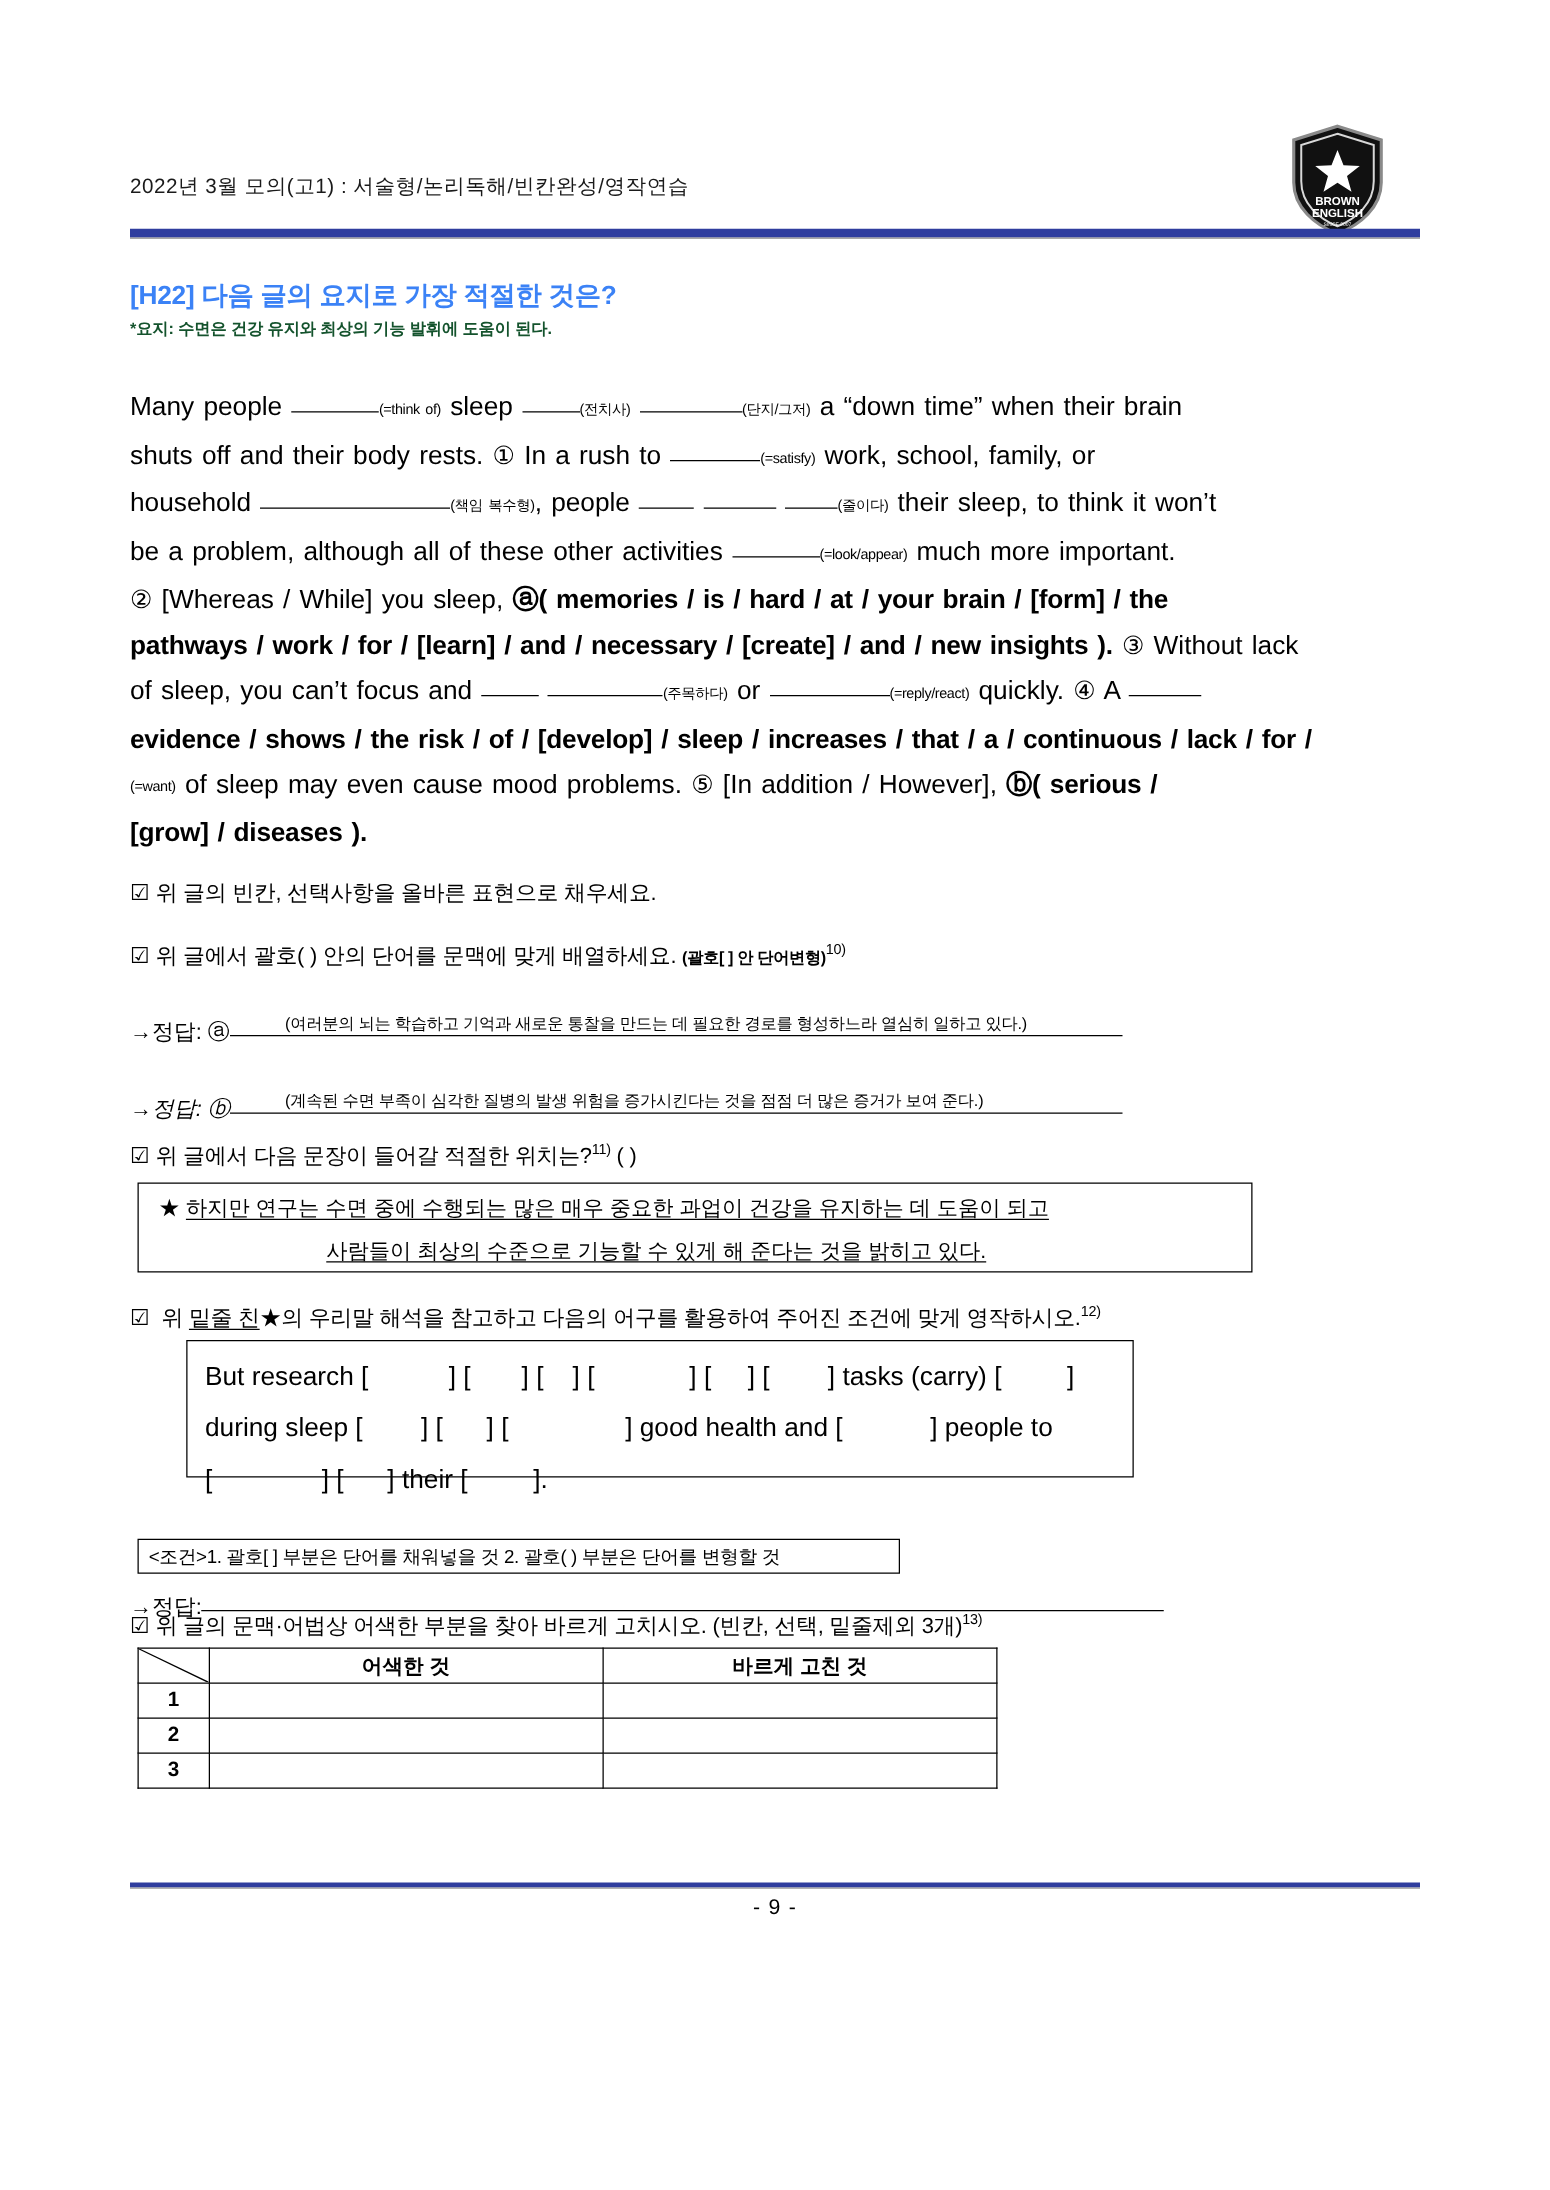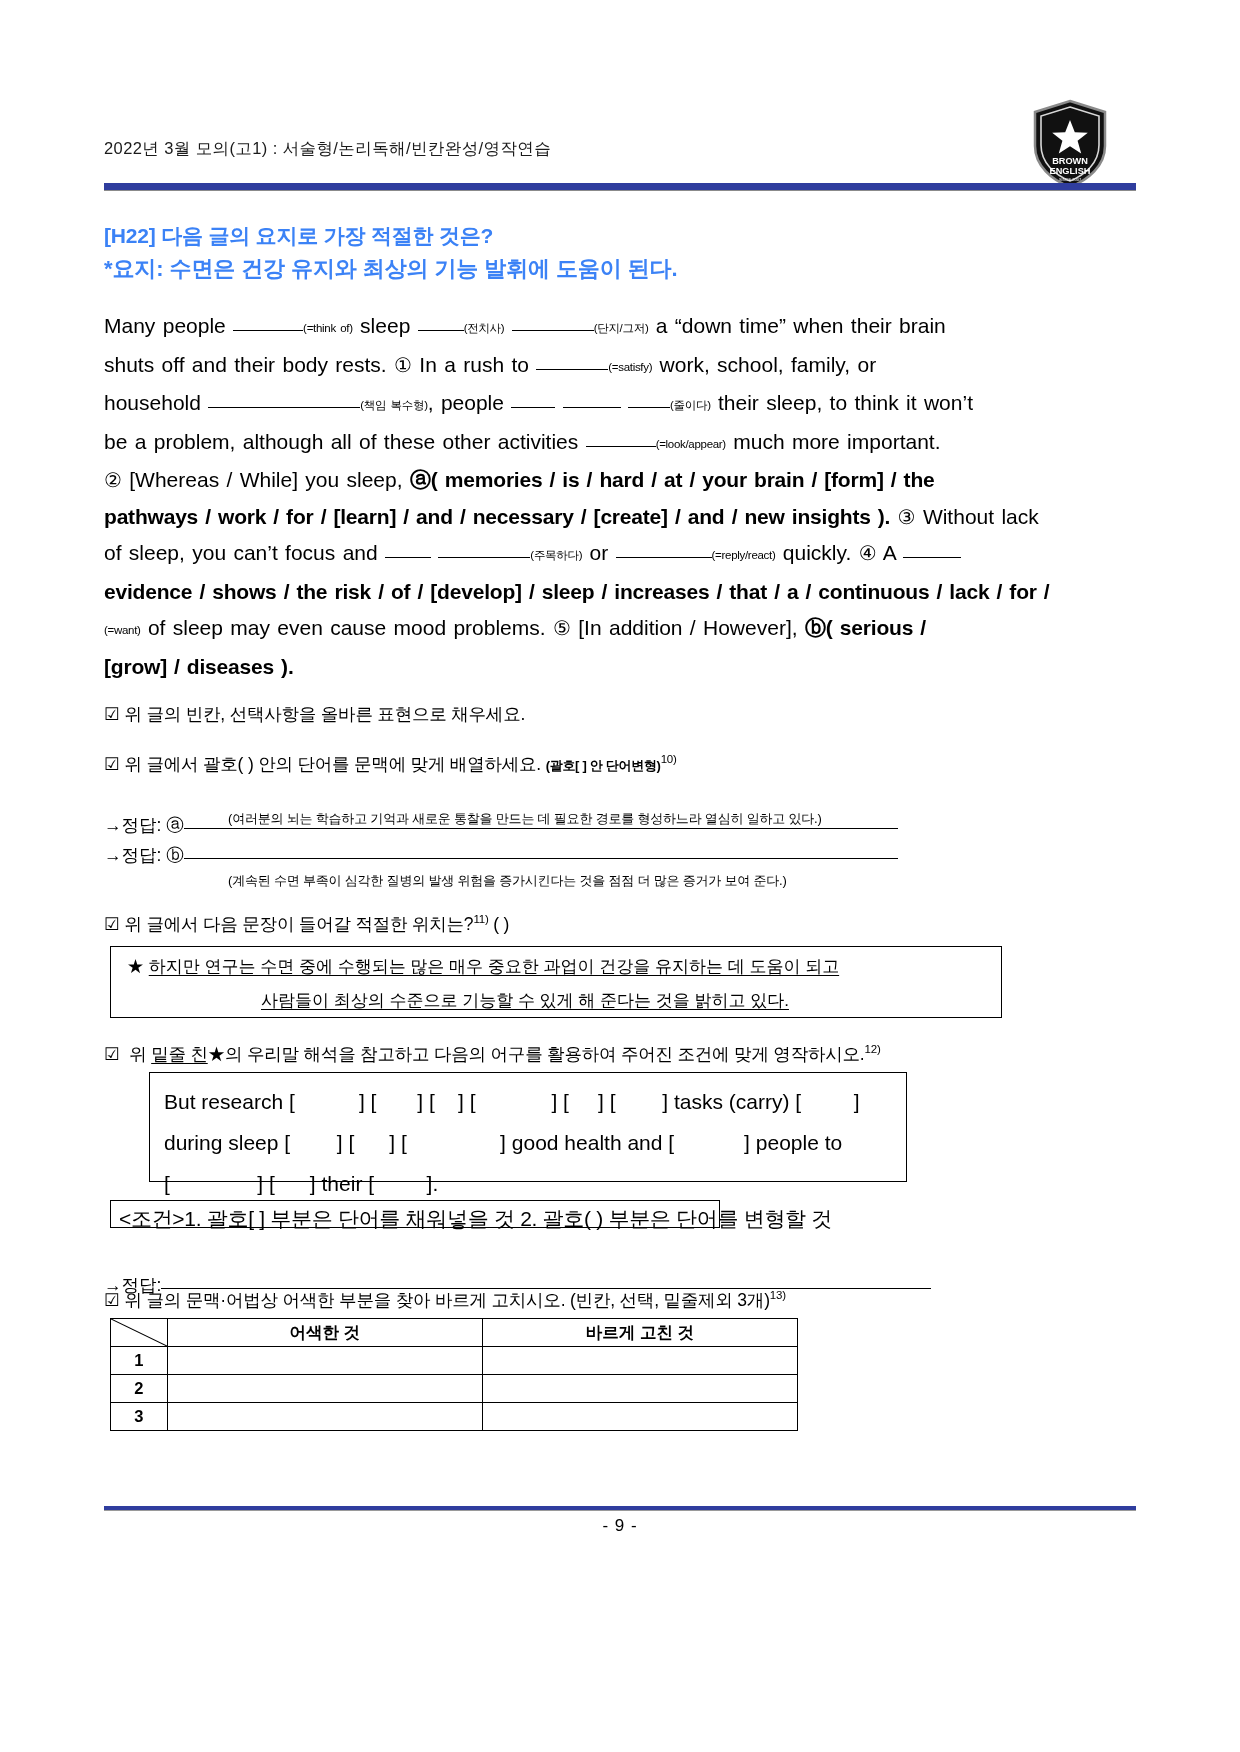--- a/index.html
+++ b/index.html
@@ -66,23 +66,23 @@
     top: 222px;
     font-size: 21px;
     font-weight: bold;
     letter-spacing: -0.2px;
     color: #3b82f6;
   }
   .q-sub {
     position: absolute;
     left: 104px;
     top: 254px;
-    font-size: 22px;
+    font-size: 13px;
     font-weight: bold;
-    color: #3b82f6;
+    color: #14532d;
     letter-spacing: -0.1px;
   }
 
   
   .passage {
     position: absolute;
     left: 104px;
     top: 308px;
     width: 904px;
     font-size: 21px;
@@ -194,24 +194,25 @@
     font-size: 21px;
     line-height: 41px;
     padding: 8px 14px 10px 14px;
     margin-left: 39px;
   }
   .compbox .cl { white-space: pre; display: block; }
   .cond {
     position: absolute;
     border: 1.3px solid #000;
     box-sizing: border-box;
-    font-size: 21px;
+    font-size: 15px;
     padding: 4px 8px;
     white-space: nowrap;
     letter-spacing: -0.3px;
+    margin-top: 31px;
   }
 
   
   table.fix {
     position: absolute;
     border-collapse: collapse;
     font-size: 16.5px;
   }
   table.fix td, table.fix th {
     border: 1.1px solid #000;
@@ -374,21 +375,21 @@
     <span class="cbox">☑</span><span>위 글에서 괄호( ) 안의 단어를 문맥에 맞게 배열하세요.</span>
     <span class="smallnote">(괄호[ ] 안 단어변형)</span><span class="sup">10)</span>
   </div>
 
   <div class="ansrow" style="left:104px; top:784px;">
     <span>→정답:</span>
     <span>ⓐ</span><span class="ansline" style="width:714px"></span>
   </div>
   <div class="ko-gloss" style="left:228px; top:810px;">(여러분의 뇌는 학습하고 기억과 새로운 통찰을 만드는 데 필요한 경로를 형성하느라 열심히 일하고 있다.)</div>
 
-  <div class="ansrow" style="left:104px; top:814px;">
+  <div class="ansrow" style="left:104px; top:846px;font-style:italic;">
     <span>→정답:</span>
     <span>ⓑ</span><span class="ansline" style="width:714px"></span>
   </div>
   <div class="ko-gloss" style="left:228px; top:872px;">(계속된 수면 부족이 심각한 질병의 발생 위험을 증가시킨다는 것을 점점 더 많은 증거가 보여 준다.)</div>
 
   <div class="instr" style="left:104px; top:912px;">
     <span class="cbox">☑</span><span>위 글에서 다음 문장이 들어갈 적절한 위치는?</span><span class="sup">11)</span>
     <span>(        )</span>
   </div>
 

